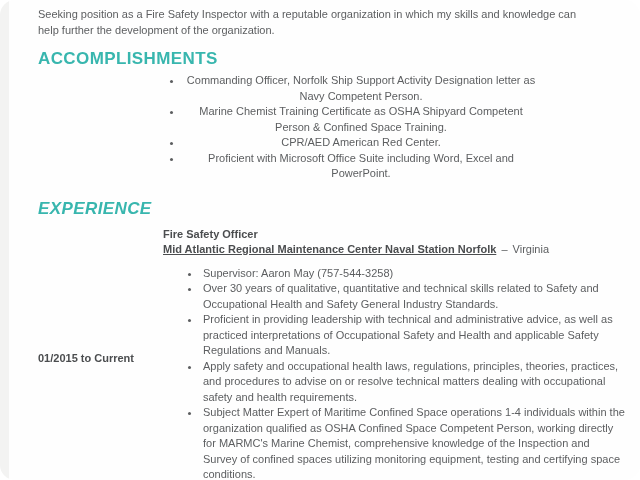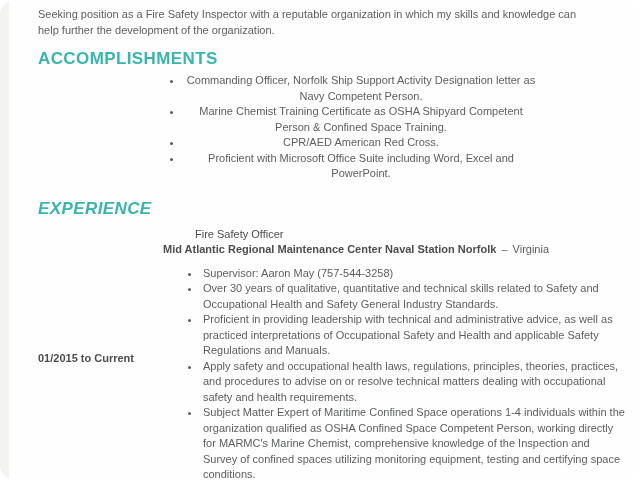--- a/index.html
+++ b/index.html
@@ -40,22 +40,22 @@
   }
   .acc-list li { margin: 0; padding-left: 2px; text-align: center; }
   .job { display: flex; margin-top: 9px; align-items: center; }
   .job-dates {
     flex: 0 0 125px;
     width: 125px;
     font-weight: bold;
     color: var(--emphasis, #4b4d4f);
   }
   .job-main { flex: 1; }
-  .job-title { font-weight: normal; color: var(--emphasis, #4b4d4f); margin-left: 32px; }
-  .job-company { font-weight: bold; color: var(--emphasis, #4b4d4f); }
+  .job-title { font-weight: bold; color: var(--emphasis, #4b4d4f); }
+  .job-company { font-weight: bold; color: var(--emphasis, #4b4d4f); text-decoration: underline; }
   .job-sep { padding: 0 2px; }
   .job-bullets {
     margin: 8px;
     padding: 0 0 0 30px;
     width: 424px;
     list-style: disc outside;
   }
   .job-bullets li { margin: 0; padding-left: 2px; }
 </style>
 </head>
@@ -64,21 +64,21 @@
 <div class="page">
   <div class="edge-strip"></div>
   <div class="content">
 
     <p class="summary">Seeking position as a Fire Safety Inspector with a reputable organization in which my skills and knowledge can help further the development of the organization.</p>
 
     <h2 class="section-heading">ACCOMPLISHMENTS</h2>
     <ul class="acc-list">
       <li>Commanding Officer, Norfolk Ship Support Activity Designation letter as Navy Competent Person.</li>
       <li>Marine Chemist Training Certificate as OSHA Shipyard Competent Person &amp; Confined Space Training.</li>
-      <li>CPR/AED American Red Cross.</li>
+      <li>CPR/AED American Red Center.</li>
       <li>Proficient with Microsoft Office Suite including Word, Excel and PowerPoint.</li>
     </ul>
 
     <h2 class="section-heading experience">EXPERIENCE</h2>
 
     <div class="job">
       <div class="job-dates">01/2015 to Current</div>
       <div class="job-main">
         <div class="job-title">Fire Safety Officer</div>
         <div class="job-company-line">

